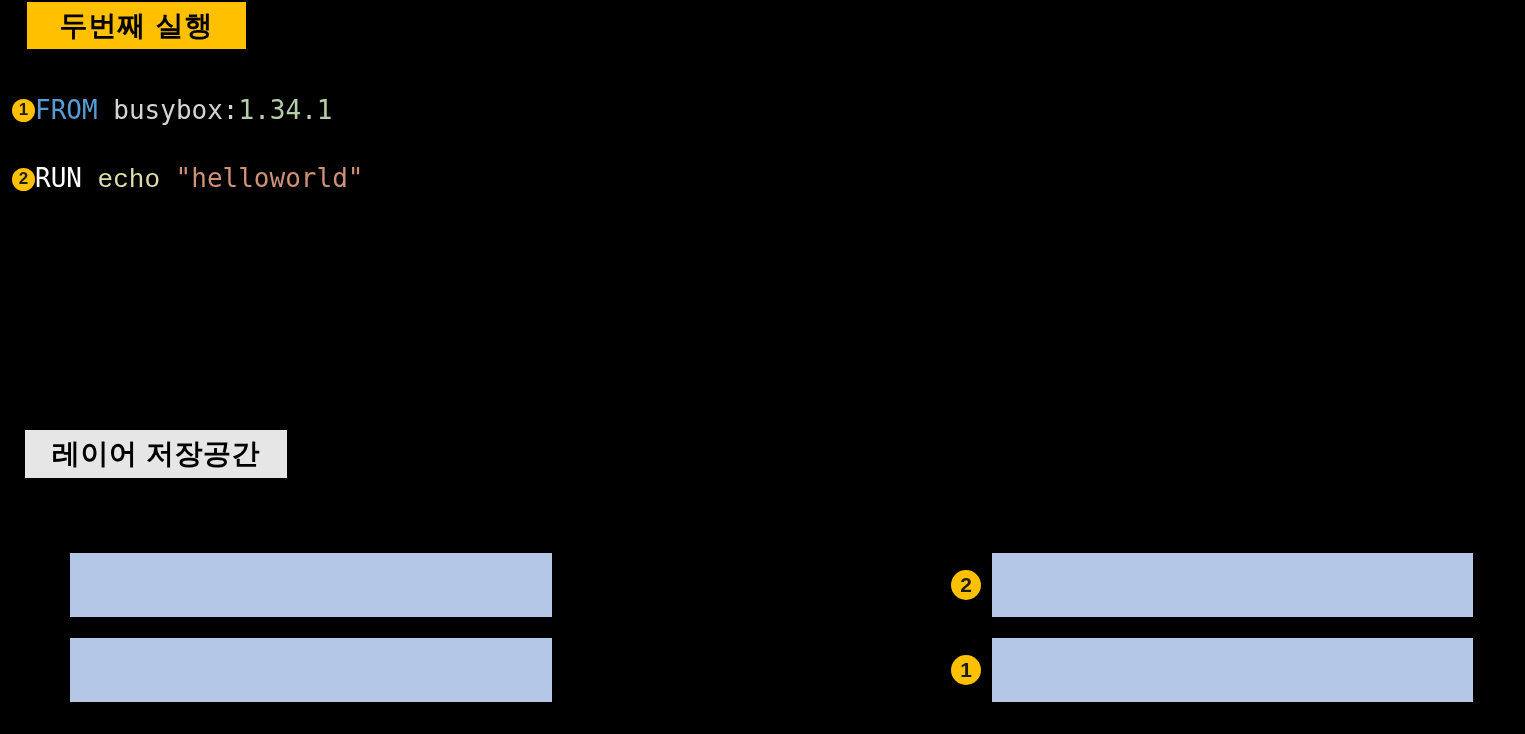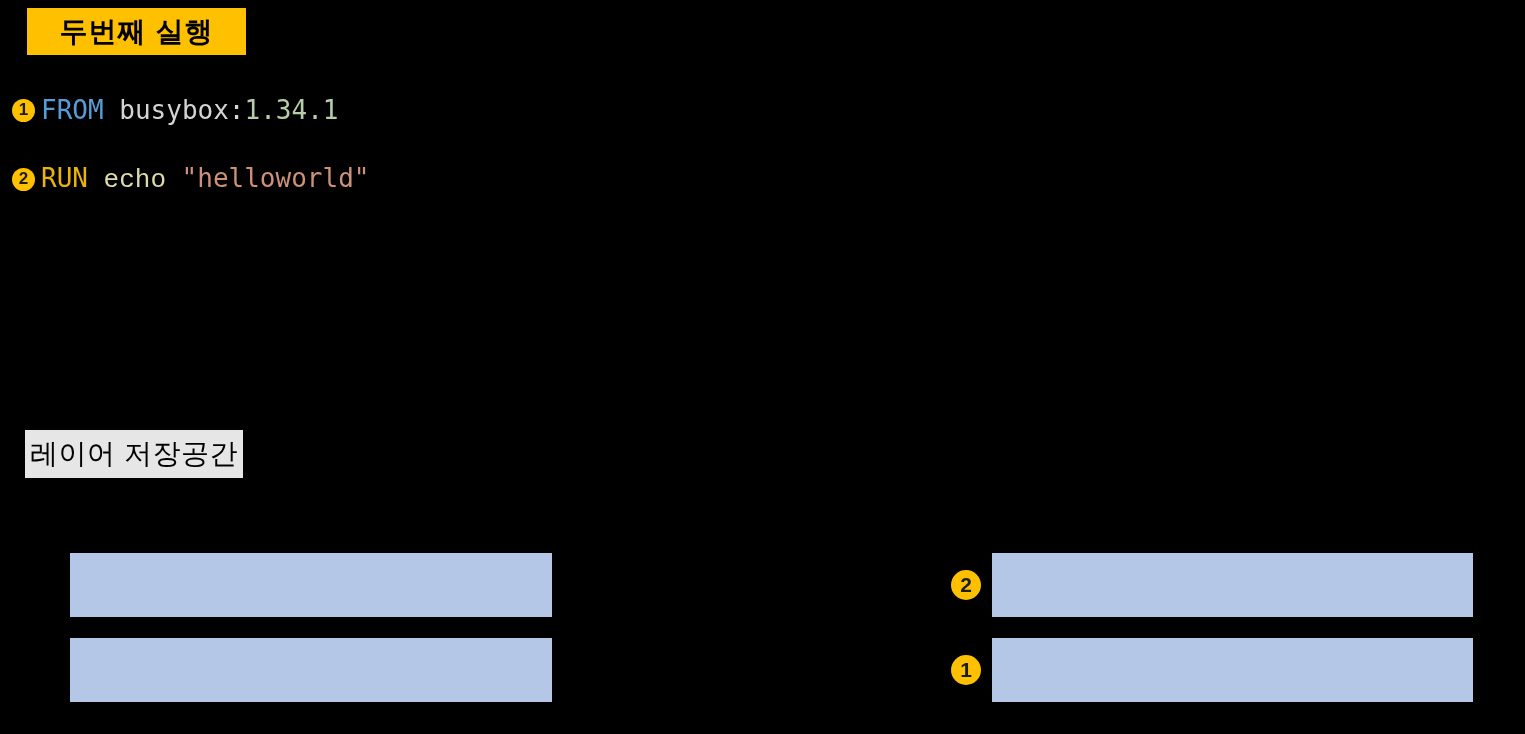--- a/index.html
+++ b/index.html
@@ -13,21 +13,21 @@
     height: 734px;
     background: var(--bg, #000000);
     overflow: hidden;
     font-family: "Liberation Sans", sans-serif;
   }
 
   
   .title-badge {
     position: absolute;
     left: 27px;
-    top: 8px;
+    top: 2px;
     width: 219px;
     height: 47px;
     background: var(--accent, #FFC000);
     display: flex;
     align-items: center;
     justify-content: center;
     font-weight: 700;
     font-size: 28px;
     color: #000000;
     letter-spacing: 1px;
@@ -42,21 +42,20 @@
   .code-line {
     display: flex;
     align-items: center;
     height: 28px;
     margin-bottom: 41px;
   }
   .code-text {
     font-family: "DejaVu Sans Mono", monospace;
     font-size: 26px;
     white-space: pre;
-    margin-left: 6px;
     line-height: 28px;
   }
 
   
   .num-badge {
     display: flex;
     align-items: center;
     justify-content: center;
     background: var(--accent, #FFC000);
     color: #1c1c1c;
@@ -74,27 +73,27 @@
     width: 30px;
     height: 30px;
     font-size: 21px;
   }
 
   
   .storage-badge {
     position: absolute;
     left: 25px;
     top: 430px;
-    width: 218px;
+    width: 262px;
     height: 48px;
     background: var(--badge-gray, #E7E6E6);
     display: flex;
     align-items: center;
     justify-content: center;
-    font-weight: 400;
+    font-weight: 700;
     font-size: 28px;
     color: #000000;
     letter-spacing: 0.5px;
   }
 
   
   .bars-left {
     position: absolute;
     left: 70px;
     top: 553px;
@@ -133,21 +132,21 @@
     <span>두번째 실행</span>
   </div>
 
   <div class="code-block" id="code-block">
       <div class="code-line">
         <span class="num-badge num-small">1</span>
         <span class="code-text"><span style="color: rgb(86, 156, 214);">FROM</span><span style="color: rgb(212, 212, 212);"> busybox:</span><span style="color: rgb(181, 206, 168);">1.34.1</span></span>
       </div>
       <div class="code-line">
         <span class="num-badge num-small">2</span>
-        <span class="code-text"><span style="color: #eab308;">RUN</span><span style="color: rgb(220, 220, 170); font-family: Liberation Mono, monospace;"> echo </span><span style="color: rgb(206, 145, 120);">"helloworld"</span></span>
+        <span class="code-text"><span style="color: #ffffff;">RUN</span><span style="color: rgb(220, 220, 170); font-family: Liberation Mono, monospace;"> echo </span><span style="color: rgb(206, 145, 120);">"helloworld"</span></span>
       </div>
     </div>
 
   <div class="storage-badge">
     <span>레이어 저장공간</span>
   </div>
 
   <div class="bars-left" id="bars-left">
       <div class="layer-bar"></div>
       <div class="layer-bar"></div>

